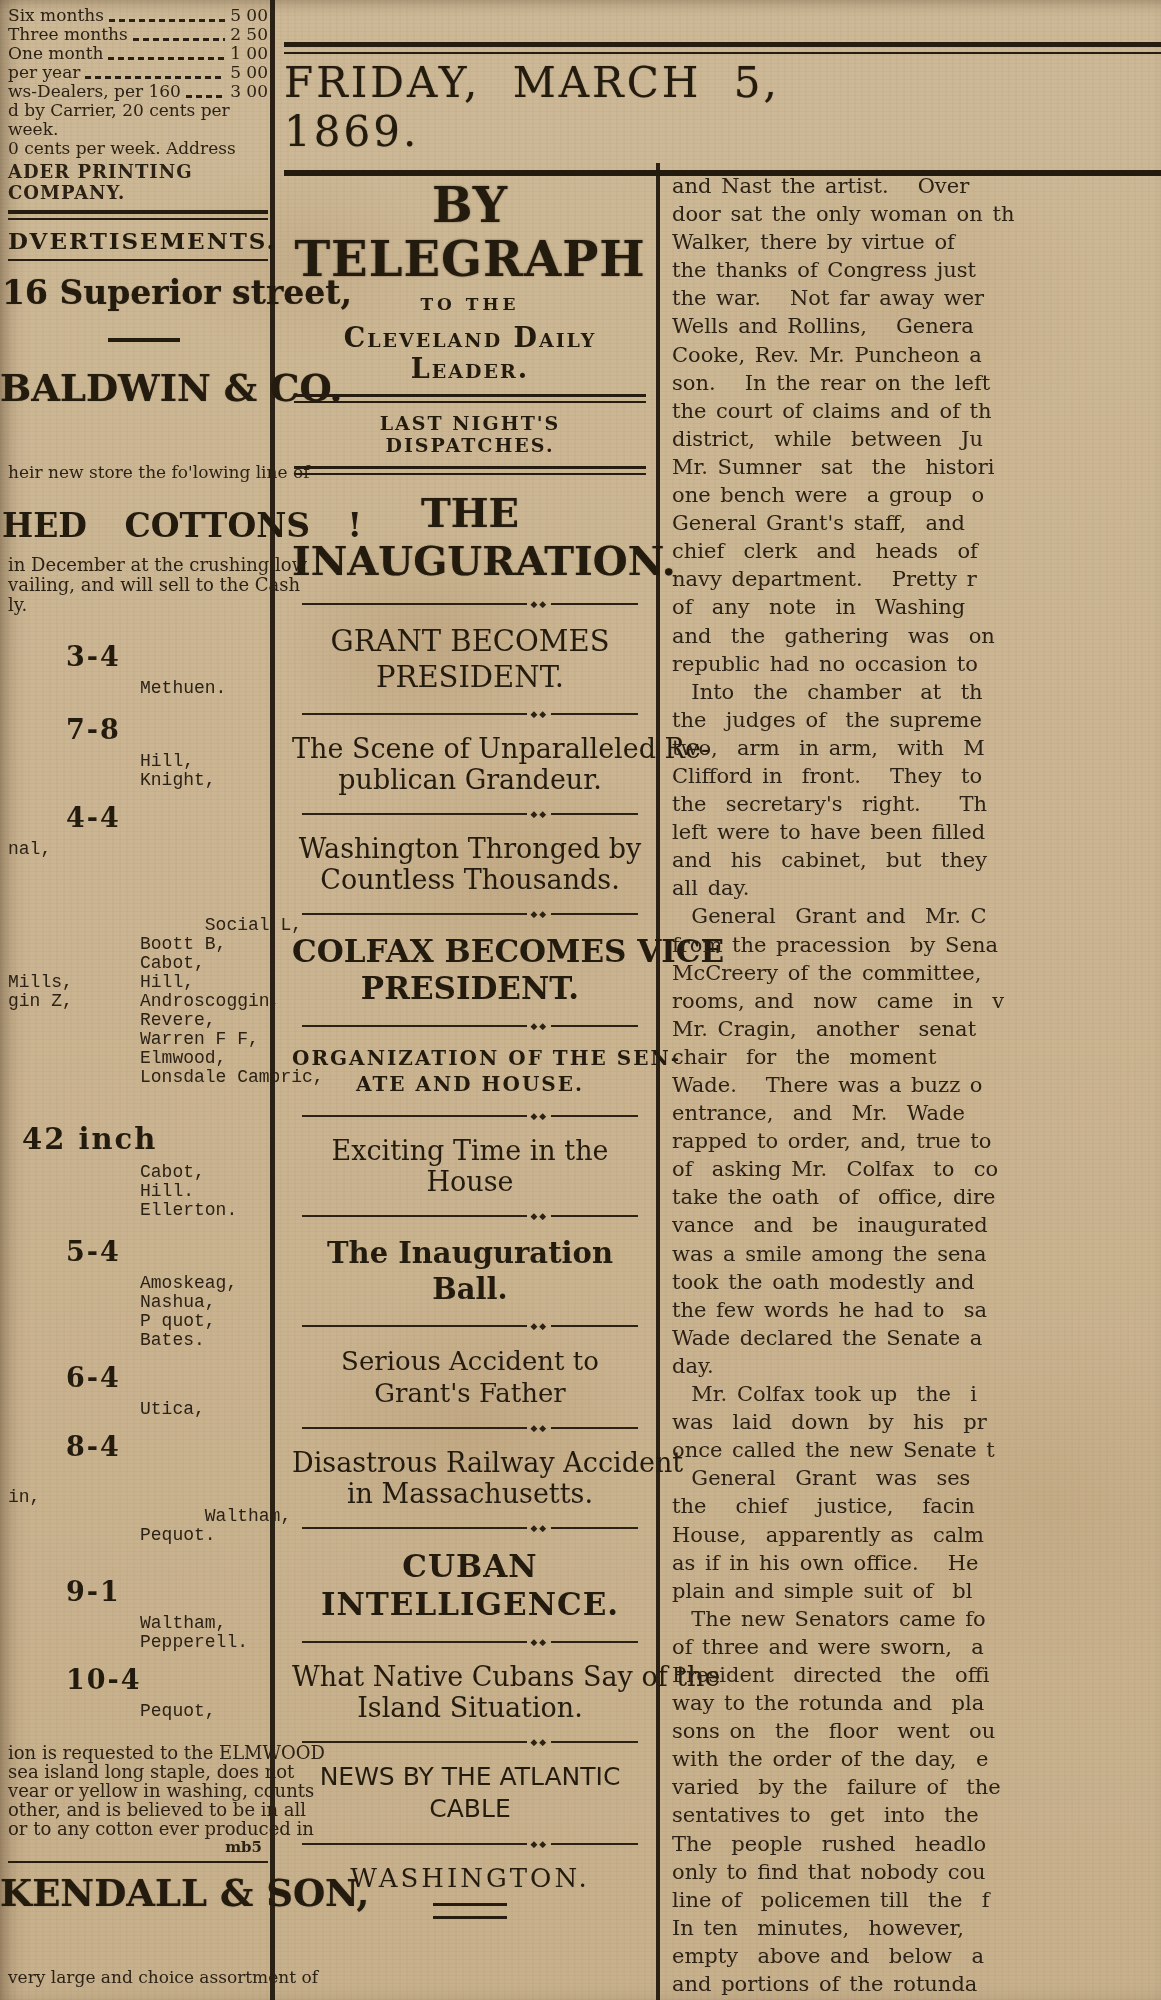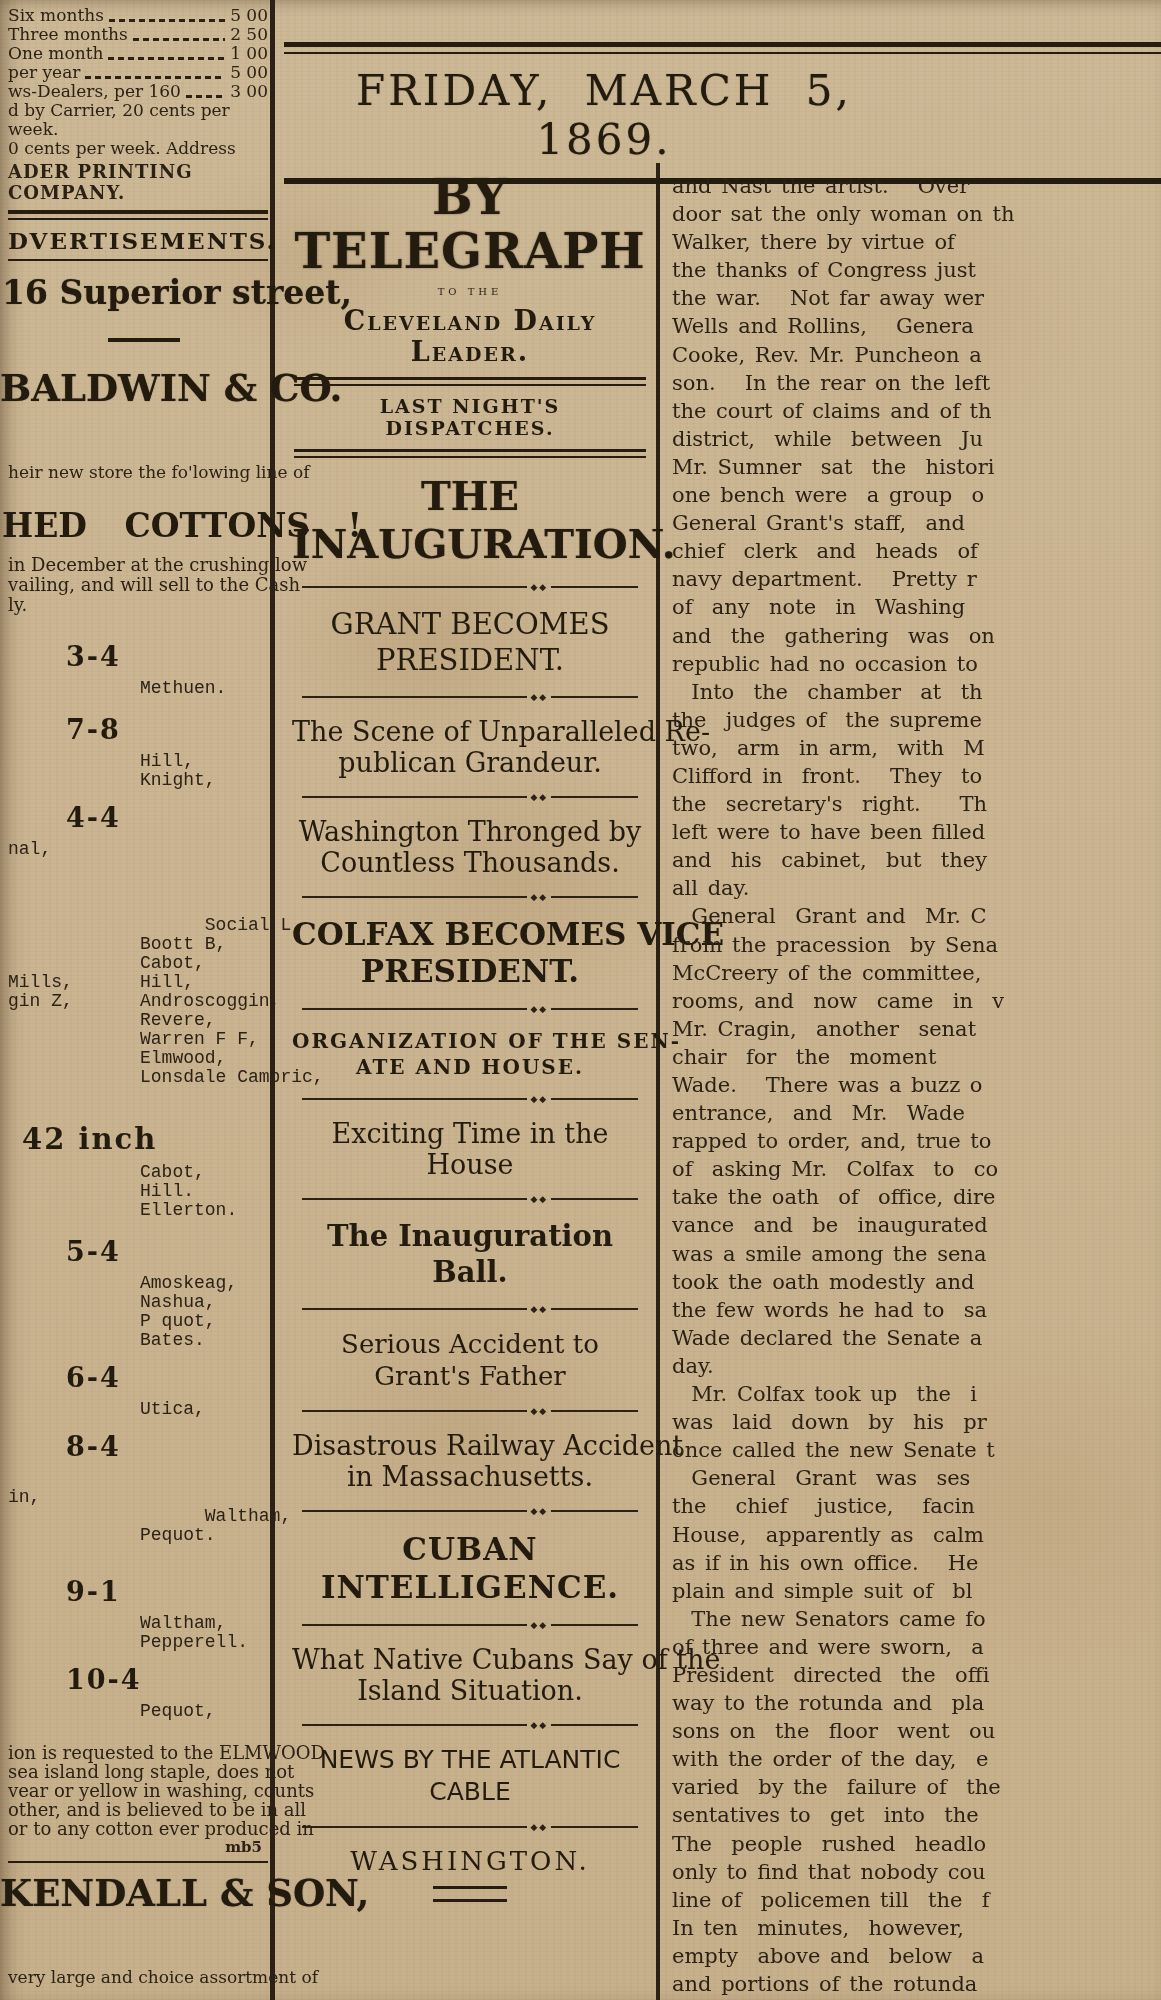--- a/index.html
+++ b/index.html
@@ -25,22 +25,22 @@
   }
   .ws-pre{white-space:pre;}
   
   .vrule{position:absolute;background:#2b2114;}
   .vrule-left{left:270px;top:0;width:5px;height:2000px;}
   .vrule-mid{left:656px;top:163px;width:4px;height:1837px;}
   
   .dateband{position:absolute;left:284px;right:0;top:0;}
   .dbl-top{margin-top:42px;border-top:5px solid #261d10;border-bottom:2px solid #261d10;height:5px;}
   .date-text{
-    width:640px;text-align:center;font-size:42px;letter-spacing:3px;word-spacing:16px;
-    color:#241b0f;padding:12px 0 14px 0;text-shadow:0 0 1px rgba(40,30,15,.5);
+    width:640px;font-size:42px;letter-spacing:3px;word-spacing:16px;
+    color:#241b0f;padding:4px 0 14px 0;text-shadow:0 0 1px rgba(40,30,15,.5);
   }
   .thick-rule{border-top:6px solid #241b0f;}
   
   .col-left{position:absolute;left:0;top:0;width:268px;padding:6px 0 0 8px;box-sizing:border-box;font-size:17px;color:#2b2115;}
   .rate-row{display:flex;align-items:baseline;line-height:19px;}
   .rate-label{white-space:nowrap;}
   .leader{flex:1;height:3px;margin:0 5px 3px 5px;align-self:flex-end;
     background:repeating-linear-gradient(90deg,#2b2115 0 6px,transparent 6px 10px);}
   .rate-price{width:38px;text-align:right;white-space:nowrap;}
   .lc-line{line-height:19px;}
@@ -59,22 +59,22 @@
   .names{position:relative;margin-left:132px;font-size:18px;line-height:19px;margin-top:7px;font-family:Liberation Mono, monospace;}
   .frag{position:absolute;left:-132px;white-space:nowrap;}
   .mt10{margin-top:16px;} .mt12{margin-top:12px;} .mt26{margin-top:26px;}
   .lc-elm{margin-top:22px;font-size:18px;line-height:19px;}
   .lc-sig{text-align:right;font-size:15px;font-weight:bold;padding-right:6px;}
   .lc-kendall{margin-top:8px;}
   .lc-cambric{margin-top:30px;font-weight:bold;font-size:31px;letter-spacing:12px;margin-left:-4px;color:#241b0f;}
   
   .col-mid{position:absolute;left:292px;top:170px;width:356px;text-align:center;color:#241b0f;}
   .cx82{transform:scaleX(.82);} .cx86{transform:scaleX(.86);} .cx90{transform:scaleX(.9);}
-  .m-tele{font-weight:bold;font-size:48px;letter-spacing:1px;line-height:54px;text-shadow:0 0 2px rgba(36,27,15,.55);}
-  .m-tothe{font-size:10px;font-weight:normal;letter-spacing:4px;margin-top:8px;font-variant:small-caps;}
+  .m-tele{font-weight:bold;font-size:48px;letter-spacing:1px;line-height:54px;margin-top:8px;text-shadow:0 0 2px rgba(36,27,15,.55);}
+  .m-tothe{font-size:17px;font-weight:bold;letter-spacing:4px;margin-top:8px;font-variant:small-caps;}
   .m-leader{font-size:27px;font-weight:bold;font-variant:small-caps;letter-spacing:2px;margin-top:8px;}
   .dbl{margin:10px 2px 0 2px;border-top:3px solid #261d10;border-bottom:2px solid #261d10;height:4px;}
   .m-dispatch{font-weight:bold;font-size:19px;letter-spacing:2px;margin-top:9px;}
   .m-h1{font-weight:bold;font-size:40px;line-height:48px;margin-top:14px;text-shadow:0 0 1px rgba(36,27,15,.6);}
   .m-h2{font-size:29px;line-height:36px;margin-top:2px;}
   .m-h3{font-size:27px;line-height:31px;margin-top:2px;}
   .m-h5{font-weight:bold;font-size:31px;line-height:37px;margin-top:2px;}
   .m-h6{font-weight:bold;font-size:20px;line-height:26px;letter-spacing:2px;margin-top:2px;}
   .m-h8{font-weight:bold;font-size:29px;line-height:36px;margin-top:2px;}
   .m-h9{font-size:26px;line-height:32px;margin-top:2px;}

